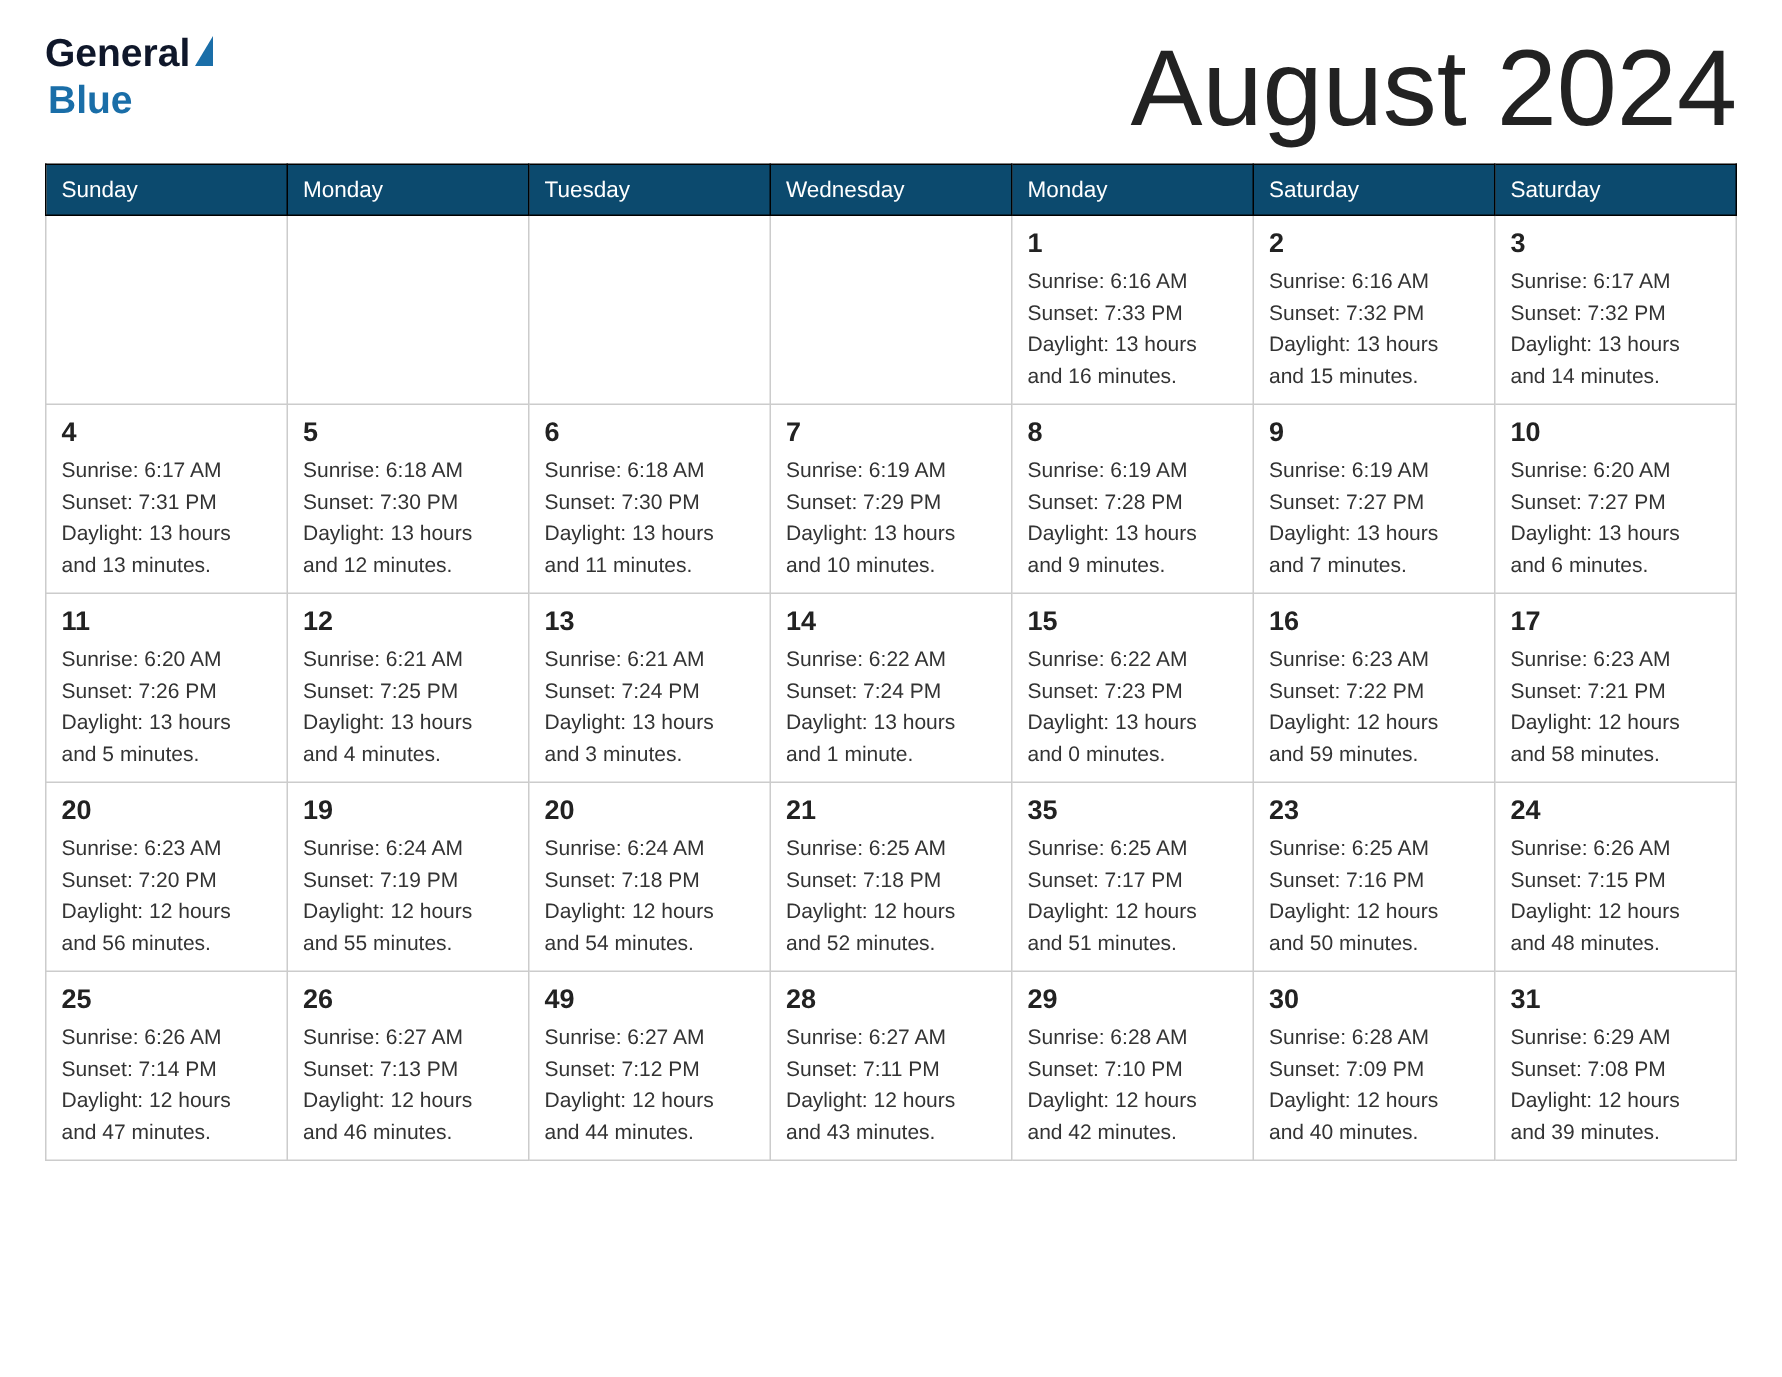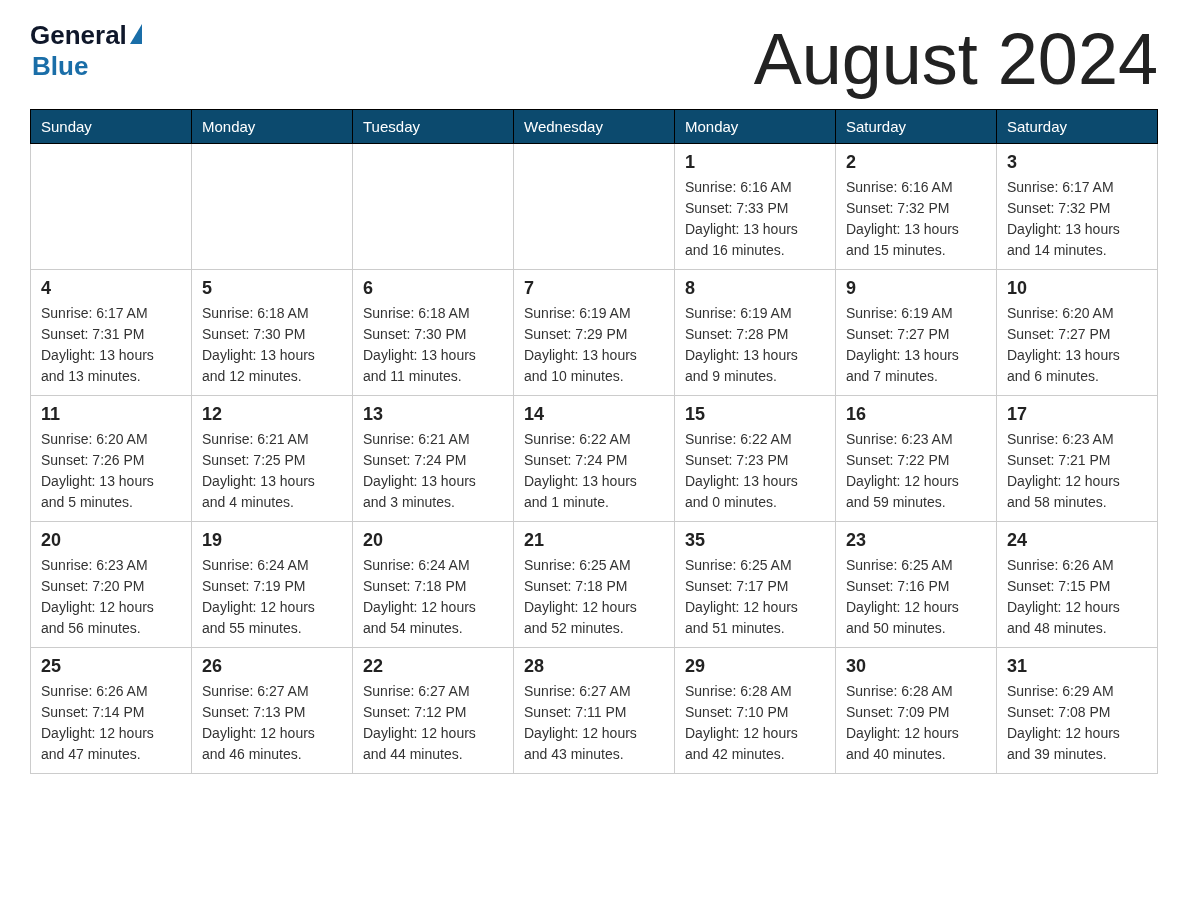--- a/index.html
+++ b/index.html
@@ -292,21 +292,21 @@
           Sunrise: 6:26 AM<br>Sunset: 7:14 PM<br>Daylight: 12 hours and 47 minutes.
         </div>
       </td>
         <td>
         <span class="day-number">26</span>
         <div class="day-info">
           Sunrise: 6:27 AM<br>Sunset: 7:13 PM<br>Daylight: 12 hours and 46 minutes.
         </div>
       </td>
         <td>
-        <span class="day-number">22</span>
+        <span class="day-number">49</span>
         <div class="day-info">
           Sunrise: 6:27 AM<br>Sunset: 7:12 PM<br>Daylight: 12 hours and 44 minutes.
         </div>
       </td>
         <td>
         <span class="day-number">28</span>
         <div class="day-info">
           Sunrise: 6:27 AM<br>Sunset: 7:11 PM<br>Daylight: 12 hours and 43 minutes.
         </div>
       </td>

